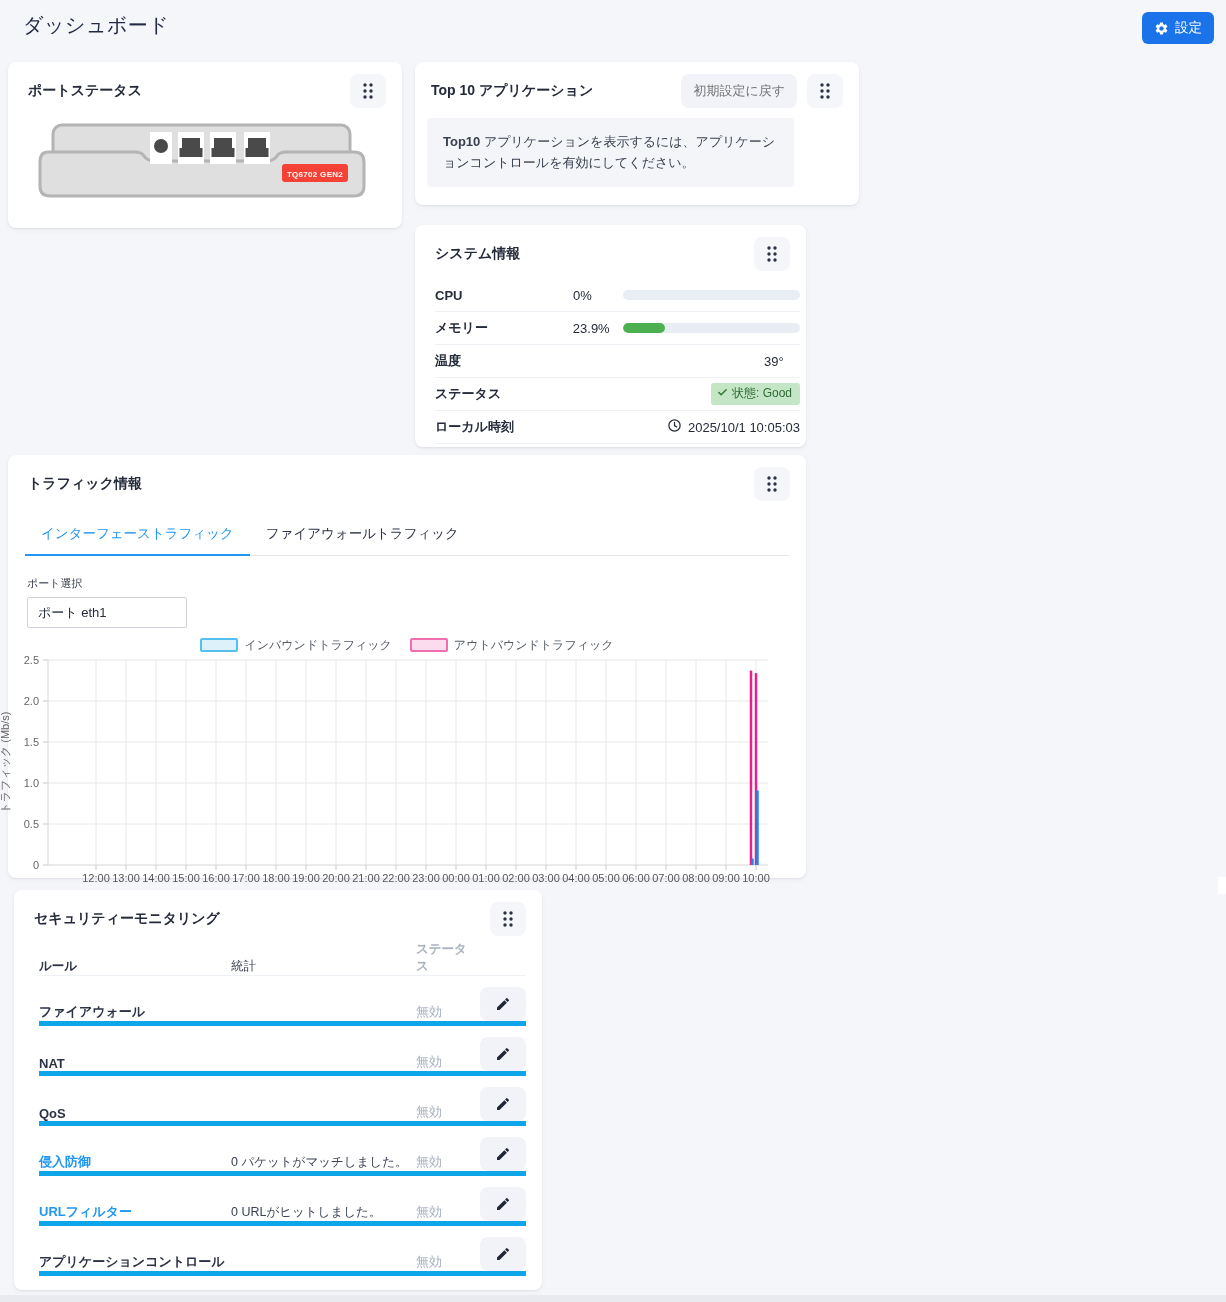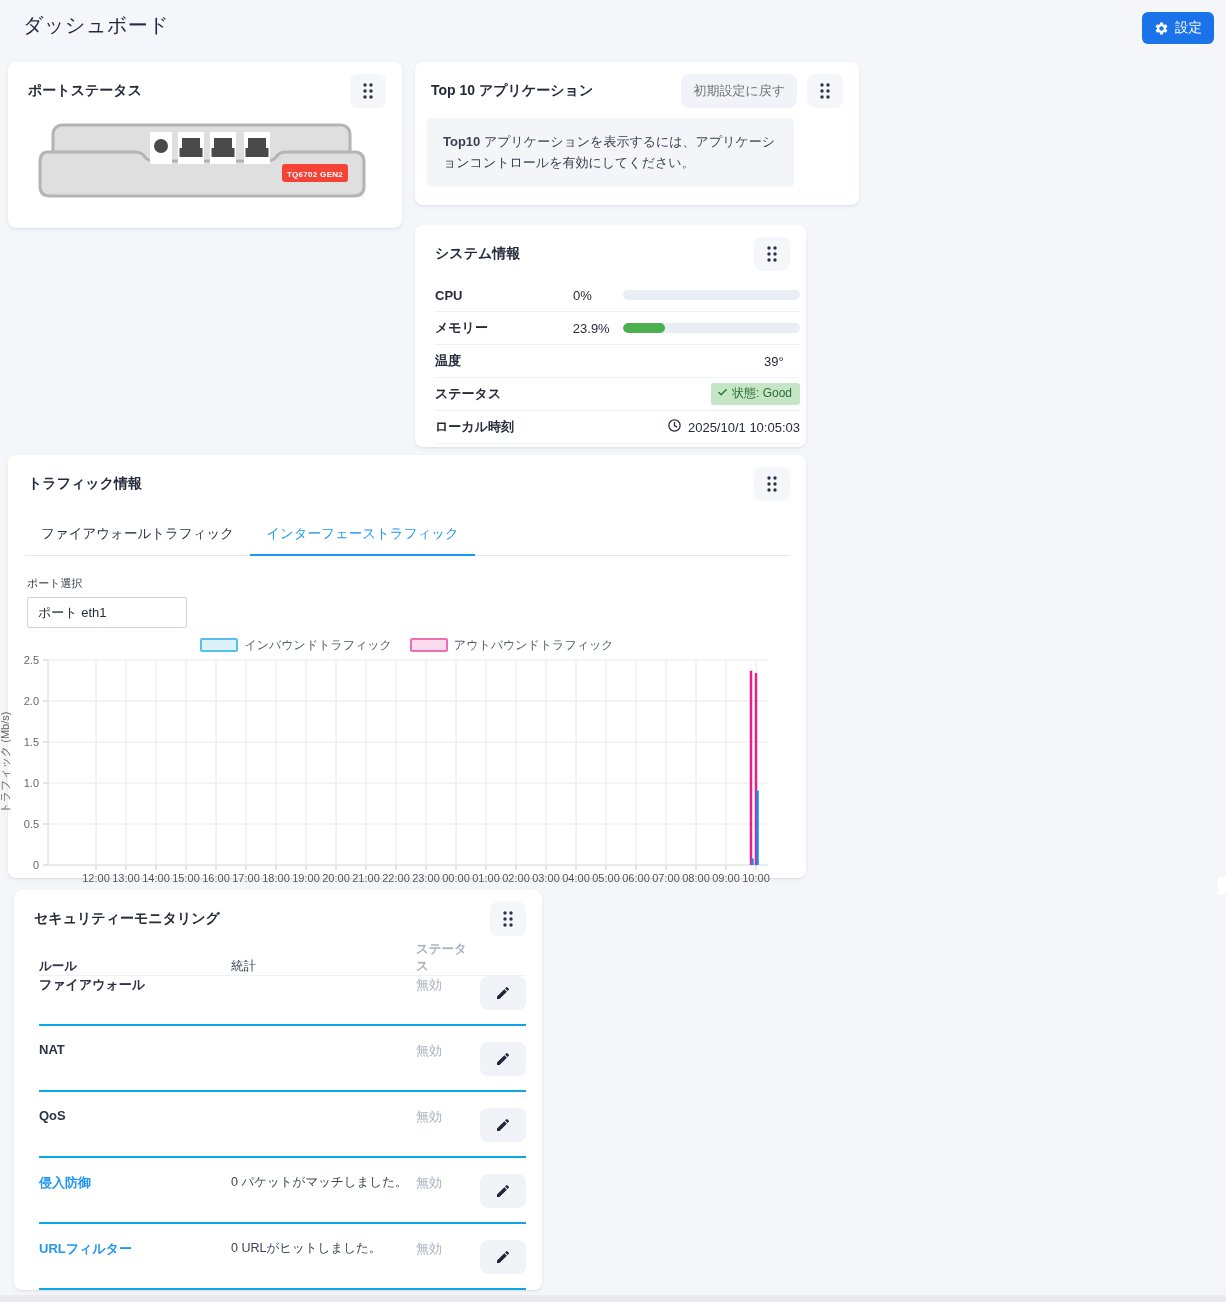--- a/index.html
+++ b/index.html
@@ -67,22 +67,22 @@
                 font-size: 13px; color: #252b3b; cursor: pointer; background: #fff; }
   .chart-legend { display: flex; justify-content: center; align-items: center; gap: 18px; margin-top: 8px; height: 18px; }
   .legend-item { display: flex; align-items: center; gap: 6px; font-size: 12px; color: #555b66; cursor: pointer; }
   .legend-swatch { width: 38px; height: 14px; border-radius: 2px; border: 2px solid; }
   #traffic-svg { display: block; margin-left: -15px; }
   
   #sec-card { left: 14px; top: 890px; width: 528px; height: 400px; }
   .sec-table { margin-top: 6px; }
   .sec-hrow { display: flex; align-items: flex-end; height: 34px; margin: 0 16px 0 25px;
               border-bottom: 1px solid #eef1f5; font-size: 12.5px; font-weight: 600; color: #252b3b; }
-  .sec-row { display: flex; align-items: flex-start; height: 50px; margin: 0 16px 16px 25px;
-             border-bottom: 2px solid #0ea5e9; font-size: 13px; }
+  .sec-row { display: flex; align-items: flex-end; height: 50px; margin: 0 16px 0 25px;
+             border-bottom: 5px solid #0ea5e9; font-size: 13px; }
   .col-rule { width: 192px; font-weight: 600; color: #2b3245; }
   .col-rule.link { color: #2196f3; cursor: pointer; }
   .col-stat { width: 185px; font-size: 12.5px; color: #3a4254; font-weight: 400; }
   .col-status { width: 56px; color: #aab2c0; }
   .edit-btn { margin-left: auto; width: 46px; height: 34px; border-radius: 8px; background: #f1f3f8;
               border: none; display: flex; align-items: center; justify-content: center; cursor: pointer; }
   
   .bottom-strip { position: absolute; left: 0; right: 0; bottom: 0; height: 7px; background: #e8eaef; }
   .edge-sliver { position: absolute; left: 1218px; top: 877px; width: 8px; height: 17px; background: #ffffff; }
 </style>
@@ -214,22 +214,22 @@
           <circle cx="3" cy="3" r="1.7"></circle>
           <circle cx="9" cy="3" r="1.7"></circle>
           <circle cx="3" cy="9" r="1.7"></circle>
           <circle cx="9" cy="9" r="1.7"></circle>
           <circle cx="3" cy="15" r="1.7"></circle>
           <circle cx="9" cy="15" r="1.7"></circle>
         </svg>
       </button>
   </div>
   <div class="tabs">
+    <button class="tab active">インターフェーストラフィック</button>
     <button class="tab">ファイアウォールトラフィック</button>
-    <button class="tab active">インターフェーストラフィック</button>
   </div>
   <div class="field-label">ポート選択</div>
   <div class="select-box">
     <span>ポート eth1</span>
   </div>
   <div class="chart-legend">
       <span class="legend-item">
         <span class="legend-swatch" style="background: rgb(221, 241, 251); border-color: rgb(85, 192, 239);"></span>
         <span>インバウンドトラフィック</span>
       </span>

